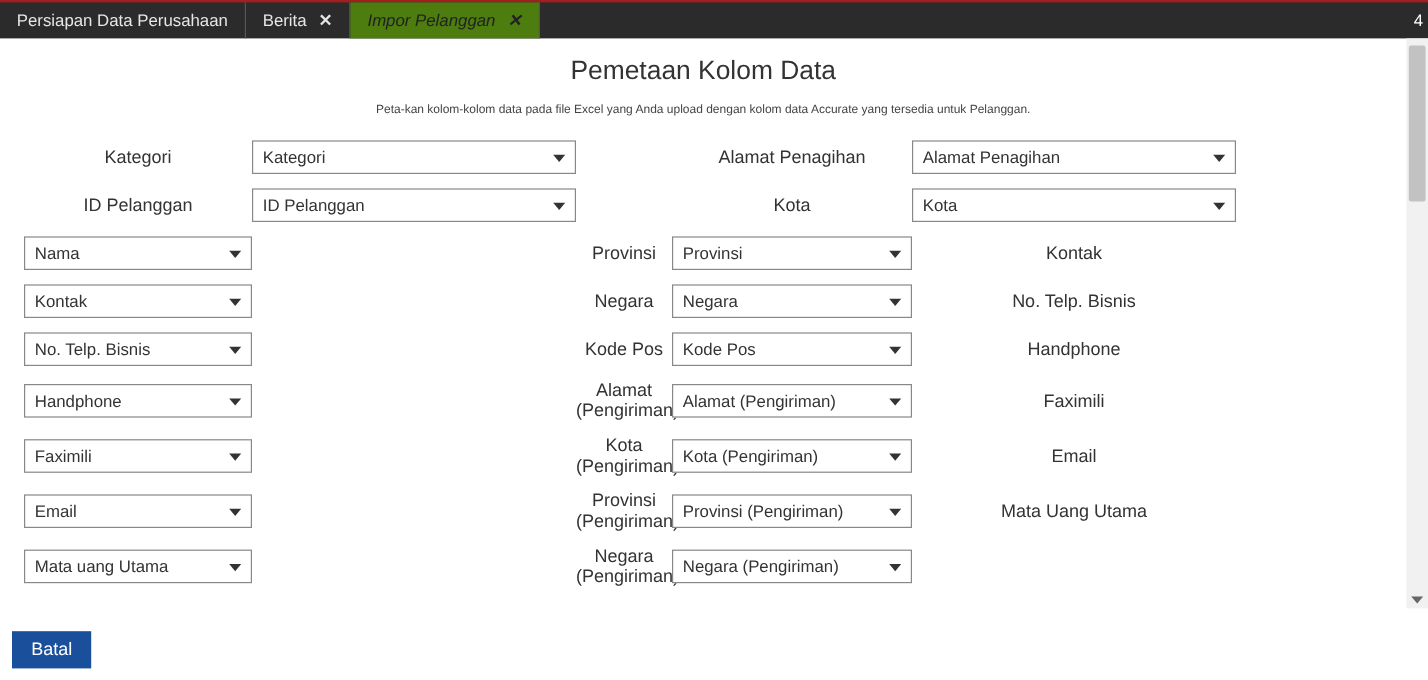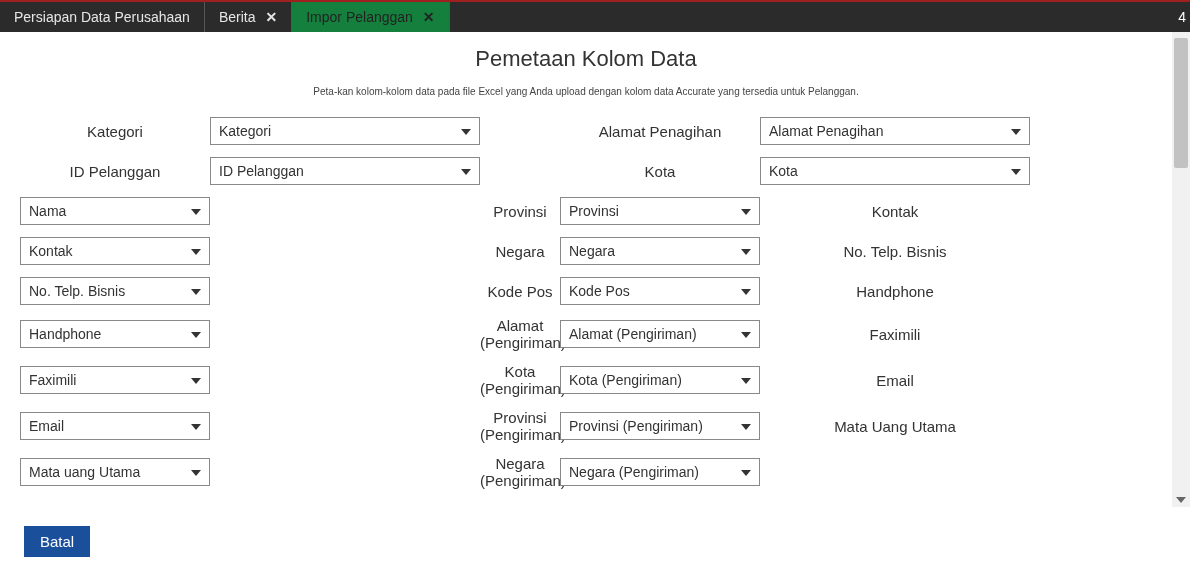--- a/index.html
+++ b/index.html
@@ -28,22 +28,23 @@
     .tab {
       display: flex;
       align-items: center;
       padding: 0 14px;
       color: #e6e6e6;
       border-right: 1px solid #555;
       cursor: pointer;
       white-space: nowrap;
     }
     .tab.active {
-      background: #15803d;
+      background: #4d7c0f;
       color: #222;
+      font-style: italic;
     }
     .tab .close {
       margin-left: 10px;
       font-weight: bold;
       font-size: 14px;
       line-height: 1;
     }
     .topbar-right {
       margin-left: auto;
       color: #fff;
@@ -129,21 +130,21 @@
       height: 0;
       border-left: 5px solid transparent;
       border-right: 5px solid transparent;
       border-top: 6px solid #666;
     }
     .footer {
       position: absolute;
       left: 0;
       right: 0;
       bottom: 0;
-      padding: 8px 10px 10px 24px;
+      padding: 8px 10px 10px 10px;
       display: flex;
       justify-content: space-between;
       background: #fff;
     }
     .btn {
       padding: 7px 16px;
       font-size: 15px;
       color: #fff;
       border: none;
       cursor: pointer;

